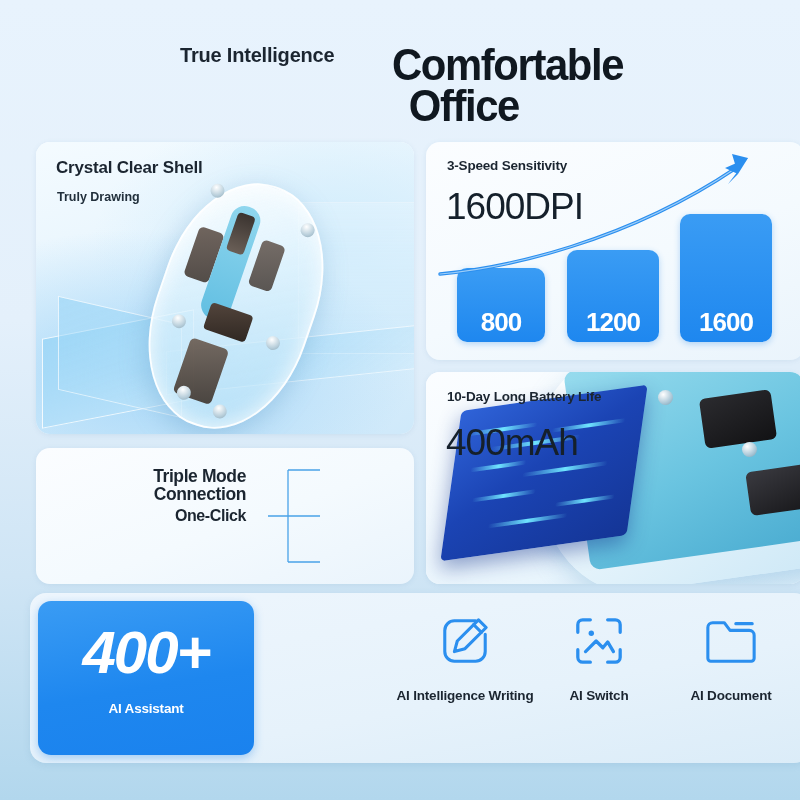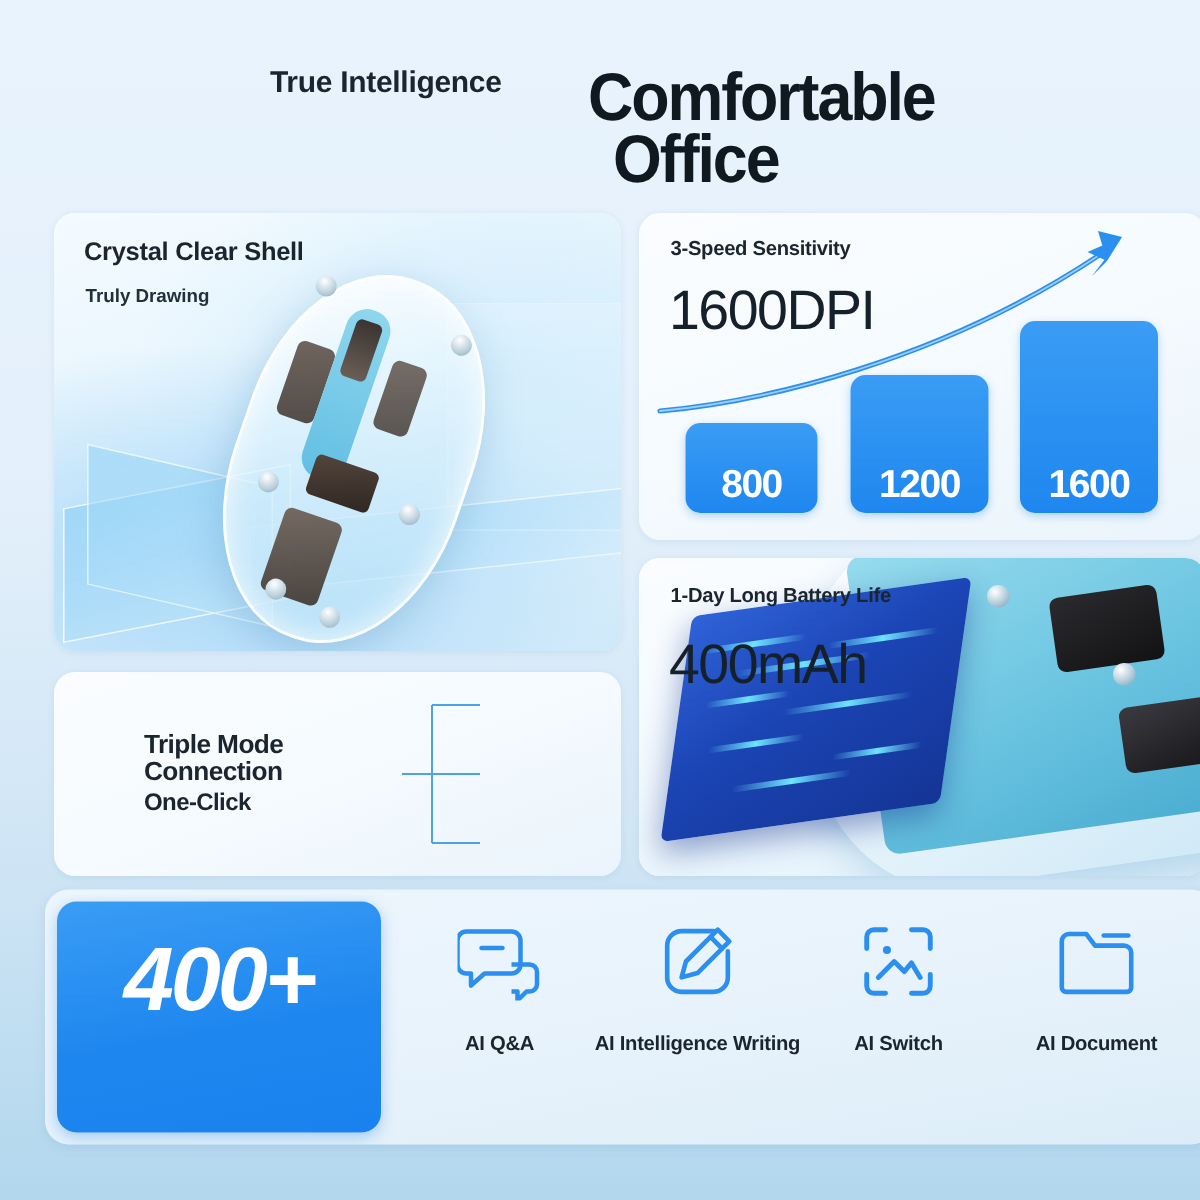--- a/index.html
+++ b/index.html
@@ -86,21 +86,21 @@
   
   #dpi{left:406px;top:142px;width:378px;height:218px;}
   .dpi-bar{position:absolute;bottom:18px;border-radius:10px;
     background:linear-gradient(180deg,#3a9cf4 0%,#1e87ef 100%);
     box-shadow:0 2px 6px rgba(30,130,230,.3);
     display:flex;align-items:flex-end;justify-content:center;}
   .dpi-bar span{
     color:#fff;font-size:26px;font-weight:bold;letter-spacing:-1px;
     padding-bottom:7px;line-height:1;
   }
-  #bar0{left:31px;width:88px;height:60px;}
+  #bar0{left:31px;width:88px;height:74px;}
   #bar1{left:141px;width:92px;height:92px;}
   #bar2{left:254px;width:92px;height:128px;}
   .dpi-arrow{position:absolute;left:10px;top:4px;width:368px;height:140px;z-index:5;}
 
   
   #battery{left:406px;top:372px;width:378px;height:212px;}
   .bt-bg{position:absolute;inset:0;
     background:
       radial-gradient(80% 70% at 72% 55%,rgba(150,210,245,.5),rgba(240,250,255,0) 70%),
       linear-gradient(160deg,#fbfdff 0%,#f1f9fe 50%,#dcefFB 100%);}
@@ -121,21 +121,21 @@
     transform:rotate(-8deg) skewX(-16deg);
     background:linear-gradient(150deg,#2f63d8 0%,#1b44b4 45%,#143596 100%);
     border-radius:5px;box-shadow:0 8px 20px rgba(20,50,140,.45);overflow:hidden;}
   .bt-streak{position:absolute;height:4px;border-radius:3px;
     background:linear-gradient(90deg,rgba(120,230,255,0),#6fe4ff,rgba(120,230,255,0));}
   .bt-screw{position:absolute;width:15px;height:15px;border-radius:50%;
     background:radial-gradient(circle at 35% 30%,#fff,#a9c6d6 62%,#7b9aaa);}
 
   
   #triple{left:16px;top:448px;width:378px;height:136px;}
-  .tm-text{position:absolute;left:60px;top:40px;width:150px;text-align:left;
+  .tm-text{position:absolute;left:60px;top:20px;width:150px;text-align:right;
     color:#1b2530;letter-spacing:-.4px;}
   .tm-l1{font-size:17.5px;font-weight:bold;line-height:1.02;}
   .tm-l2{font-size:16px;font-weight:bold;line-height:1.02;margin-top:4px;}
   .tm-diag{position:absolute;left:230px;top:12px;width:140px;height:112px;}
 
   
   #aibar{left:10px;top:593px;width:780px;height:170px;border-radius:16px;
     background:linear-gradient(170deg,#eef6fd 0%,#e6f2fb 60%,#dbecf8 100%);
     box-shadow:0 2px 7px rgba(90,140,180,.15);}
   .ai-hero{position:absolute;left:8px;top:8px;width:216px;height:154px;border-radius:13px;
@@ -221,53 +221,44 @@
       <div class="bt-streak" style="left:18px;top:58px;width:56px;"></div>
       <div class="bt-streak" style="left:72px;top:70px;width:86px;"></div>
       <div class="bt-streak" style="left:24px;top:88px;width:64px;"></div>
       <div class="bt-streak" style="left:96px;top:30px;width:74px;"></div>
       <div class="bt-streak" style="left:110px;top:104px;width:60px;"></div>
       <div class="bt-streak" style="left:44px;top:116px;width:80px;"></div>
     </div>
     <div class="bt-screw" style="left:232px;top:18px;"></div>
     <div class="bt-screw" style="left:316px;top:70px;"></div>
 
-    <div class="card-title" style="left:21px;top:18px;font-size:13.5px;width:168px;line-height:1.08;">1-Day Long Battery Life</div>
+    <div class="card-title" style="left:21px;top:18px;font-size:13.5px;width:168px;line-height:1.08;">10-Day Long Battery Life</div>
     <div class="big-num" style="left:20px;top:50px;">400mAh</div>
   </div>
 
   <div class="card" id="triple">
     <div class="tm-text">
       <div class="tm-l1">Triple Mode</div>
       <div class="tm-l1">Connection</div>
       <div class="tm-l2">One-Click</div>
     </div>
 
     <svg class="tm-diag" viewBox="0 0 140 112">
       <path d="M2,56 H22 M22,10 V102 M22,10 H54 M22,56 H54 M22,102 H54" fill="none" stroke="#4aa3e8" stroke-width="1.3"></path>
     </svg>
 
   </div>
 
   <div class="card" id="aibar">
 
     <div class="ai-hero">
       <div class="ai-hero-num">400+</div>
-    </div>
-
-    <div class="ai-item" style="left:228px;">
-      <div class="ai-ico">
-        <svg viewBox="0 0 56 52" width="56" height="52">
-          <path d="M6,6 h30 a6,6 0 0 1 6,6 v16 a6,6 0 0 1 -6,6 h-18 l-9,8 v-8 h-3 a6,6 0 0 1 -6,-6 v-16 a6,6 0 0 1 6,-6 z" fill="none" stroke="#2b8fef" stroke-width="3" stroke-linejoin="round"></path>
-          <path d="M16,17 h14" stroke="#2b8fef" stroke-width="3" stroke-linecap="round"></path>
-          <path d="M36,28 h12 a5,5 0 0 1 5,5 v8 a5,5 0 0 1 -5,5 h-2 l-6,6 v-6 h-4" fill="none" stroke="#2b8fef" stroke-width="3" stroke-linejoin="round"></path>
-        </svg>
-      </div>
-      <div class="ai-lbl">AI Q&amp;A</div>
-    </div>
+      <div class="ai-hero-lbl">AI Assistant</div>
+    </div>
+
 
     <div class="ai-item" style="left:360px;">
       <div class="ai-ico">
         <svg viewBox="0 0 54 54" width="52" height="52">
           <path d="M38,6 H16 A10,10 0 0 0 6,16 v22 a10,10 0 0 0 10,10 h22 a10,10 0 0 0 10,-10 V20" fill="none" stroke="#2b8fef" stroke-width="3.2" stroke-linecap="round"></path>
           <path d="M41,5 l8,8 -22,22 -11,3 3,-11 z" fill="none" stroke="#2b8fef" stroke-width="3.2" stroke-linejoin="round"></path>
           <path d="M36,10 l8,8" stroke="#2b8fef" stroke-width="3.2" stroke-linecap="round"></path>
         </svg>
       </div>
       <div class="ai-lbl">AI Intelligence Writing</div>

